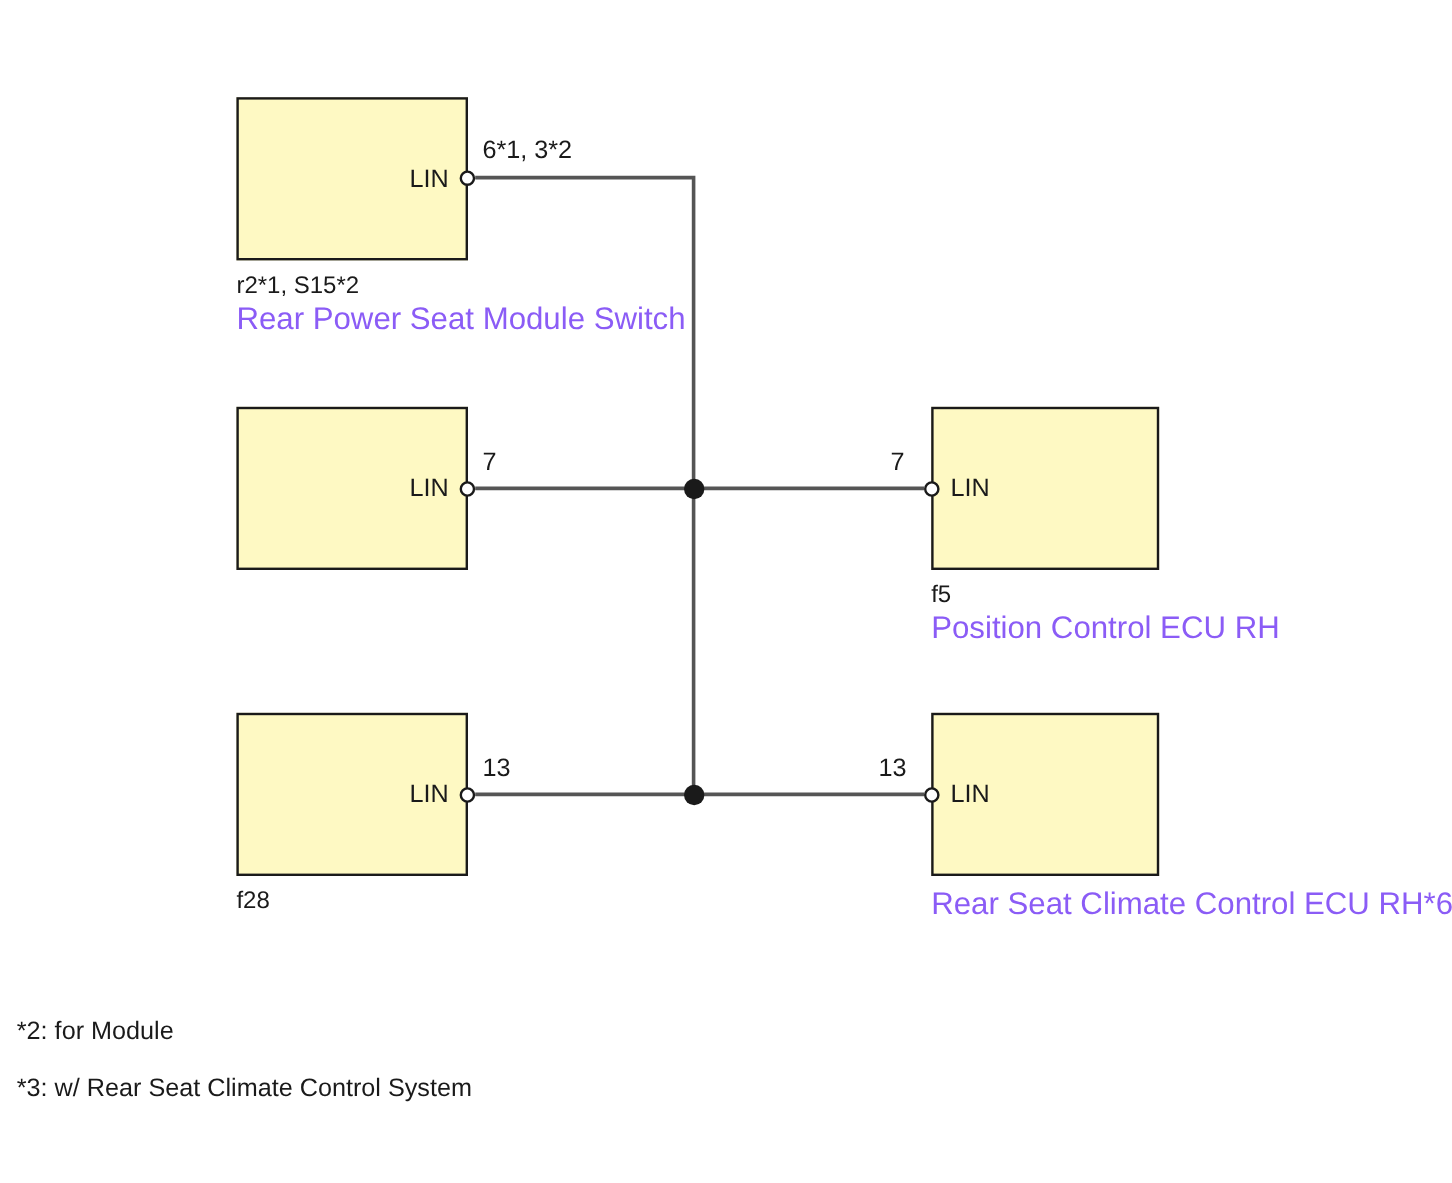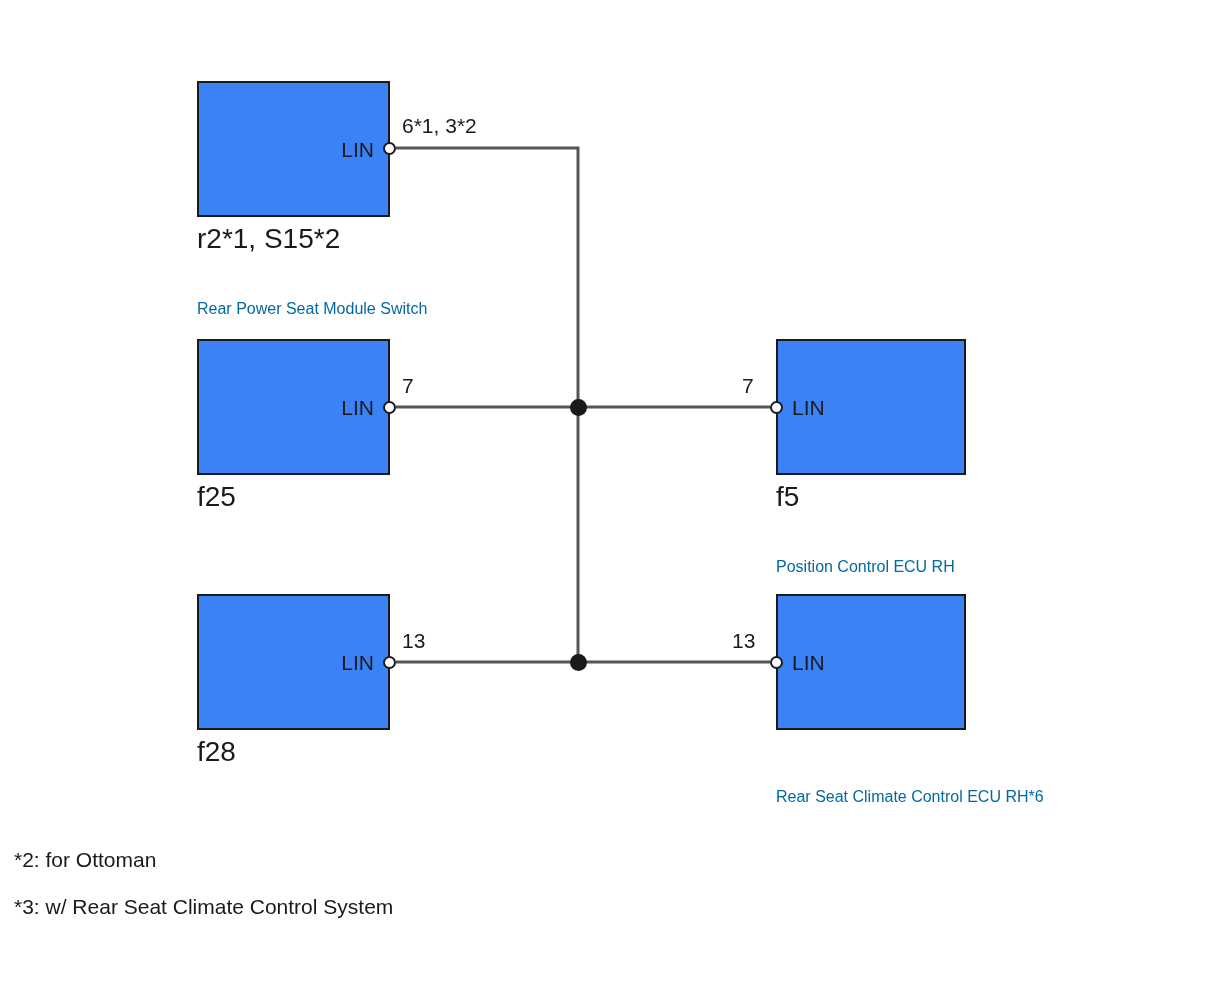--- a/index.html
+++ b/index.html
@@ -24,21 +24,21 @@
     left: 0;
     top: 0;
     width: 1210px;
     height: 986px;
   }
   
   .ecu-box {
     position: absolute;
     box-sizing: border-box;
     border: 2px solid #1a1a1a;
-    background: #3b82f6;
+    background: #fef9c3;
     text-decoration: underline;
   }
   .port-label {
     position: absolute;
     font-size: 21px;
     line-height: 21px;
     color: #1a1a1a;
     white-space: nowrap;
   }
   .port-label.right-side {
@@ -77,30 +77,29 @@
     white-space: nowrap;
     color: #1a1a1a;
   }
   
   .caption {
     position: absolute;
     white-space: nowrap;
   }
   .caption .code {
     display: block;
-    font-size: 28px;
+    font-size: 20px;
     line-height: 25px;
     color: #1a1a1a;
   }
   .caption .title {
     display: block;
-    font-size: 16px;
+    font-size: 26px;
     line-height: 28px;
-    color: #0369a1;
-    margin-top: 44px;
+    color: #8b5cf6;
   }
   
   .footnotes {
     position: absolute;
     left: 14px;
     top: 836px;
   }
   .footnote {
     font-size: 21px;
     line-height: 47px;
@@ -135,21 +134,20 @@
     <span class="code">r2*1, S15*2</span>
     <span class="title">Rear Power Seat Module Switch</span>
   </div>
 
   <div class="ecu-box" style="left:197px; top:339px; width:193px; height:136px;">
     <span class="port-label right-side">LIN</span>
   </div>
   <div class="port-circle" style="left:383px; top:401px;"></div>
   <div class="pin-number" style="left:402px; top:375px;">7</div>
   <div class="caption" style="left:197px; top:484px;">
-    <span class="code">f25</span>
   </div>
 
   <div class="ecu-box" style="left:776px; top:339px; width:190px; height:136px;">
     <span class="port-label left-side">LIN</span>
   </div>
   <div class="port-circle" style="left:770px; top:401px;"></div>
   <div class="pin-number" style="left:742px; top:375px;">7</div>
   <div class="caption" style="left:776px; top:484px;">
     <span class="code">f5</span>
     <span class="title">Position Control ECU RH</span>
@@ -170,17 +168,17 @@
   <div class="port-circle" style="left:770px; top:656px;"></div>
   <div class="pin-number" style="left:732px; top:630px;">13</div>
   <div class="caption" style="left:776px; top:739px;">
     <span class="title">Rear Seat Climate Control ECU RH*6</span>
   </div>
 
   <div class="junction-dot" style="left:570px; top:399px;"></div>
   <div class="junction-dot" style="left:570px; top:654px;"></div>
 
   <div class="footnotes">
-    <div class="footnote">*2: for Ottoman</div>
+    <div class="footnote">*2: for Module</div>
     <div class="footnote">*3: w/ Rear Seat Climate Control System</div>
   </div>
 
 </div>
 
 </body></html>

